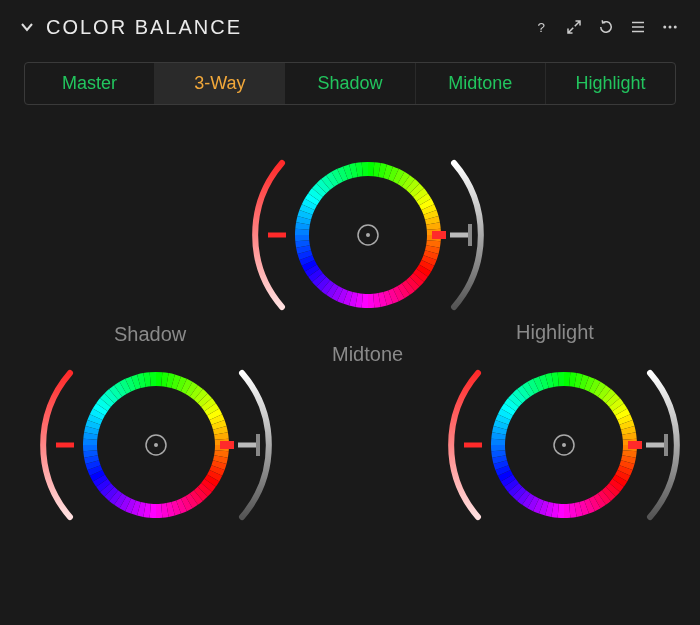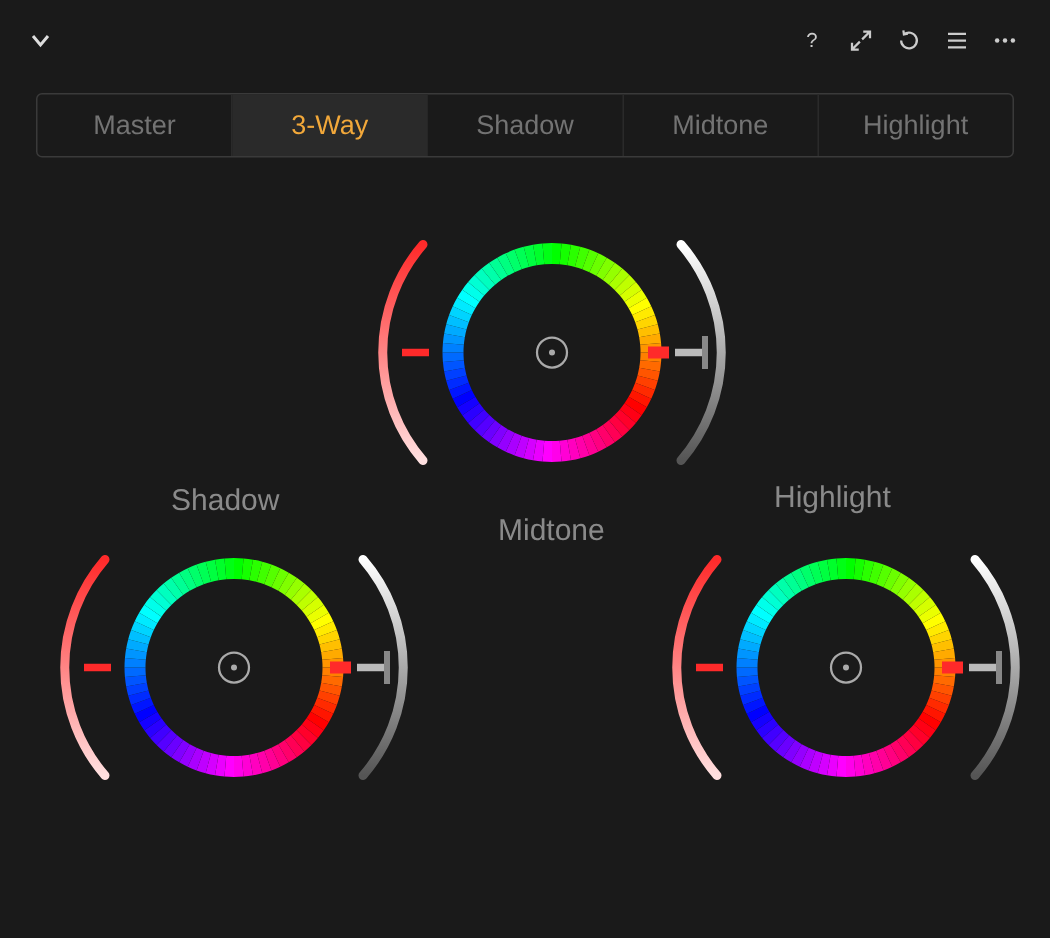--- a/index.html
+++ b/index.html
@@ -5,21 +5,21 @@
   html,body{margin:0;padding:0;background:#1a1a1a;font-family:Arial,Helvetica,sans-serif;color:#ccc;}
   .panel{width:700px;height:625px;background:#1a1a1a;box-sizing:border-box;padding:10px 18px;}
   .panel-header{display:flex;align-items:center;height:34px;}
   .chev{width:18px;height:18px;display:flex;align-items:center;justify-content:center;margin-right:10px;cursor:pointer;}
   .chev svg{width:14px;height:14px;fill:none;stroke:#ddd;stroke-width:2;}
   .title{font-size:20px;letter-spacing:2px;color:#eaeaea;font-weight:400;}
   .spacer{flex:1;}
   .hicon{width:24px;height:24px;display:flex;align-items:center;justify-content:center;margin-left:8px;cursor:pointer;color:#ccc;}
   .hicon svg{width:18px;height:18px;fill:#ccc;}
   .tabs{display:flex;margin:18px 6px 0 6px;border:1px solid #3a3a3a;border-radius:4px;overflow:hidden;}
-  .tab{flex:1;text-align:center;padding:10px 4px;font-size:18px;color:#737373;cursor:pointer;border-right:1px solid #2a2a2a;}
+  .tab{flex:1;text-align:center;padding:10px 4px;font-size:18px;color:#22c55e;cursor:pointer;border-right:1px solid #2a2a2a;}
   .tab:last-child{border-right:none;}
   .tab.active{color:#f2a83a;background:#2a2a2a;text-align:center;}
   .wheels{position:relative;margin-top:30px;height:490px;}
   .wheel-group{position:absolute;width:260px;display:flex;flex-direction:column;align-items:center;}
   .wheel-svg{width:260px;height:200px;display:block;}
   
   .pos-mid{left:220px;top:0;}
   .pos-shadow{left:8px;top:210px;}
   .pos-high{left:416px;top:210px;}
   .lbl-shadow{position:absolute;left:96px;top:188px;font-size:20px;color:#8a8a8a;}
@@ -29,20 +29,21 @@
 </head>
 <body>
 <div class="panel">
 
   <div class="panel-header">
     <div class="chev">
       <svg viewBox="0 0 14 14">
           <polyline points="2,4 7,10 12,4"></polyline>
         </svg>
     </div>
+    <div class="title">COLOR BALANCE</div>
     <div class="spacer"></div>
     <div class="hicon" title="help-icon">
       <svg viewBox="0 0 24 24">
           <text x="6" y="18" font-size="18" fill="#ccc">?</text>
         </svg>
     </div>
     <div class="hicon" title="expand-icon">
       <svg viewBox="0 0 24 24">
           <path d="M4 14 L4 20 L10 20 M4 20 L11 13 M20 10 L20 4 L14 4 M20 4 L13 11" stroke="#ccc" stroke-width="2" fill="none"></path>
         </svg>

